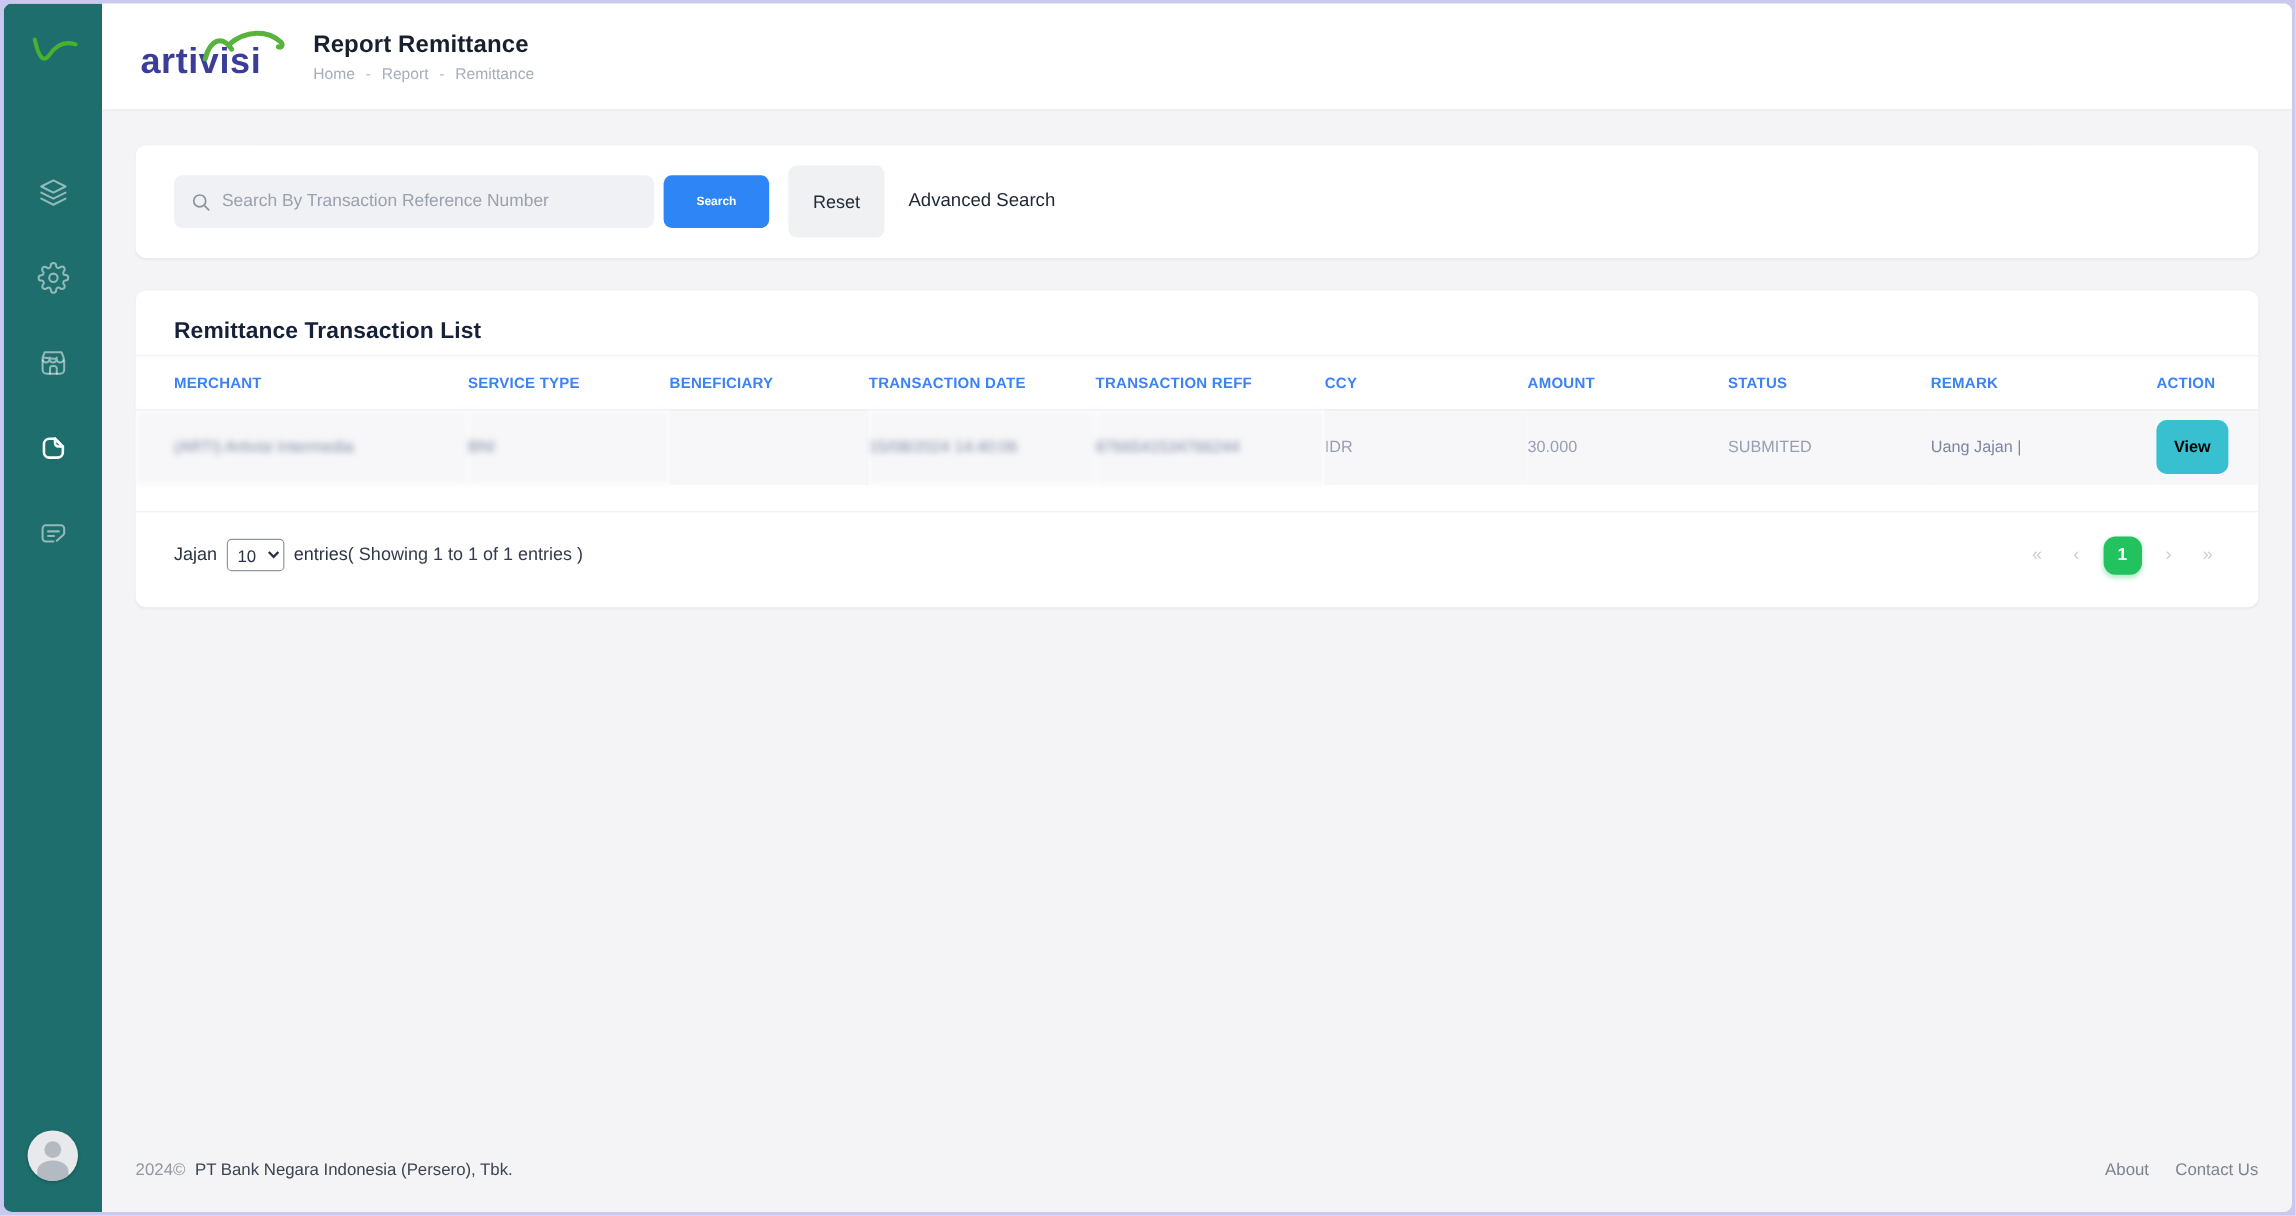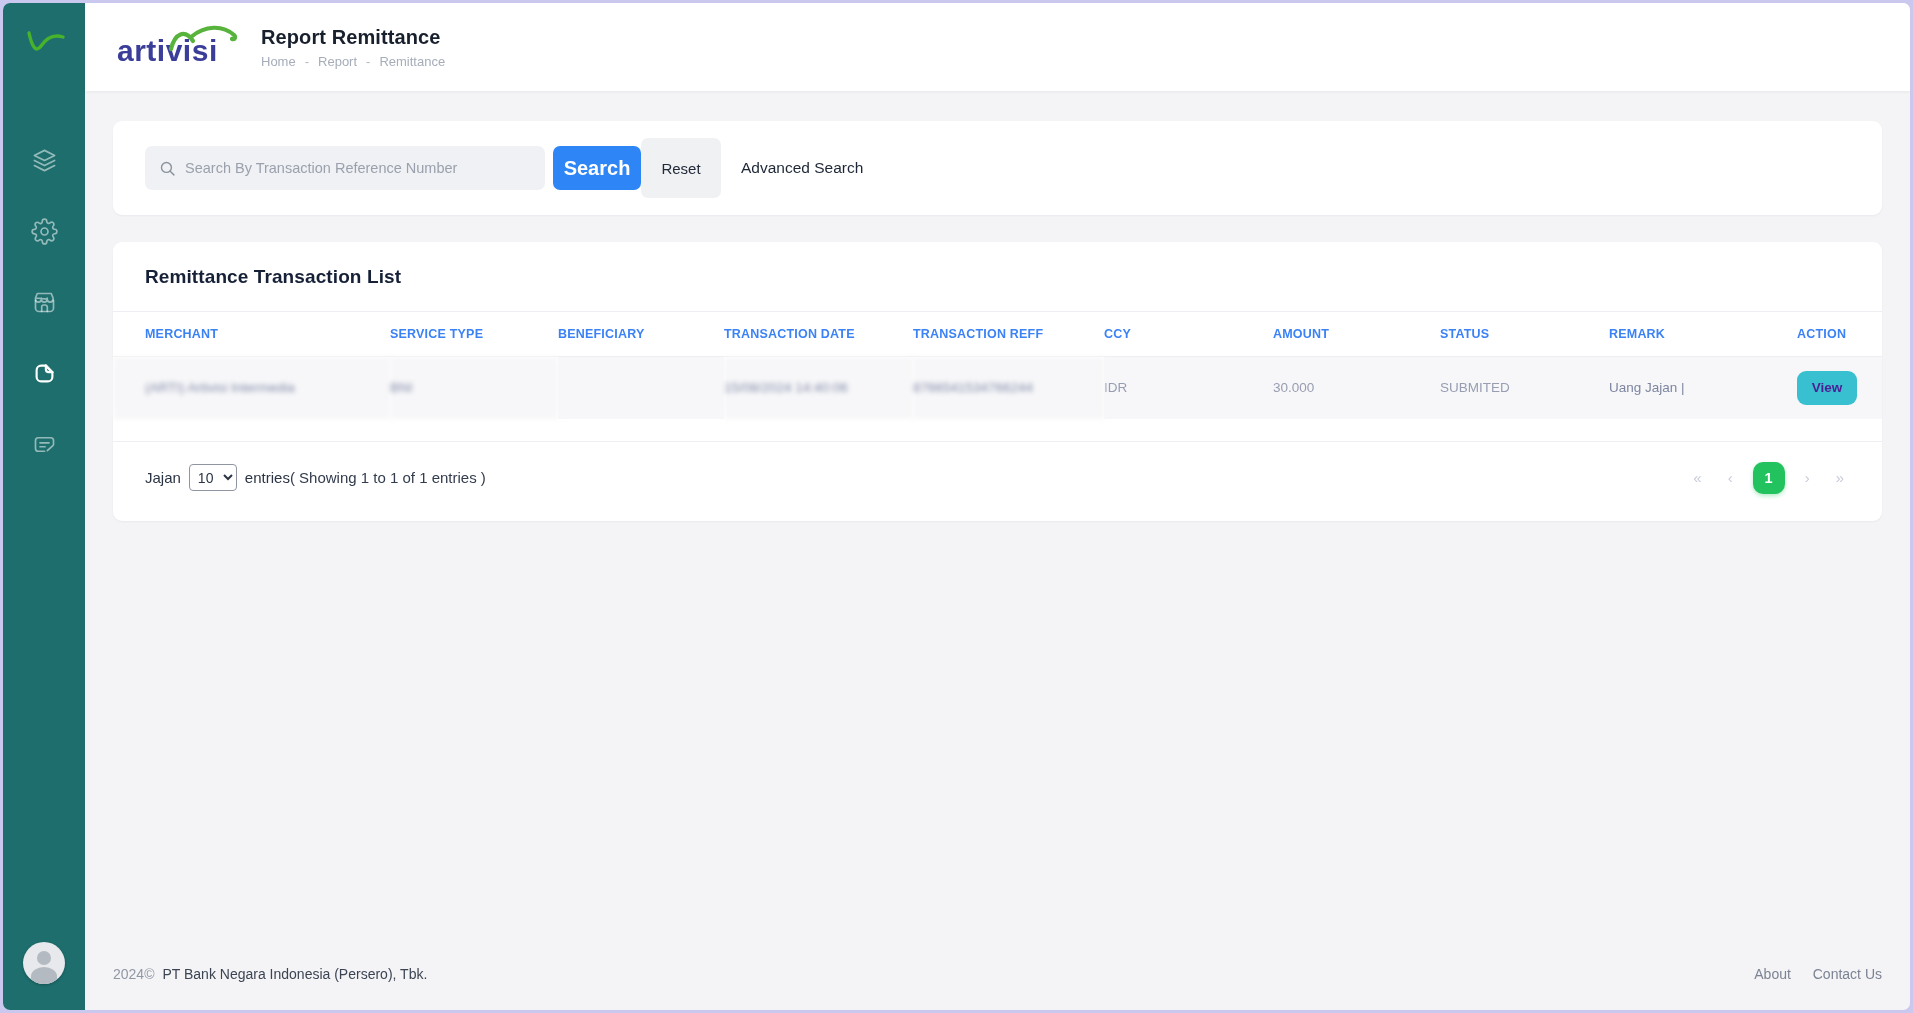--- a/index.html
+++ b/index.html
@@ -63,39 +63,39 @@
     width:400px; height:44px; background:#f0f1f4; border-radius:7px;
     display:flex; align-items:center; padding:0 14px; margin-right:8px;
   }
   .search-box svg { width:17px; height:17px; stroke:#8c939e; fill:none; stroke-width:2; stroke-linecap:round; flex:0 0 17px; margin-right:9px; }
   .search-box input {
     border:none; outline:none; background:transparent; width:100%;
     font-family:"Liberation Sans", sans-serif; font-size:14.5px; color:#3a4355;
   }
   .search-box input::placeholder { color:#9aa1ad; }
   .btn { border:none; cursor:pointer; font-family:"Liberation Sans", sans-serif; border-radius:7px; }
-  .btn-search { width:88px; height:44px; background:#2e85f6; color:#fff; font-size:20px; font-weight:bold; margin-right:0; }
+  .btn-search { width:88px; height:44px; background:#2e85f6; color:#fff; font-size:10px; font-weight:bold; margin-right:16px; }
   .btn-reset { width:80px; height:60px; background:#f0f1f3; color:#222b39; font-size:15px; }
   .adv-link { margin-left:20px; font-size:15.5px; color:#1d2735; cursor:pointer; }
 
   
   .table-card { padding-top:24px; flex:0 0 auto; }
-  .table-title { font-size:19px; font-weight:bold; color:#162037; padding:0 32px; margin-bottom:23px; letter-spacing:.1px; }
+  .table-title { font-size:19px; font-weight:bold; color:#162037; padding:0 32px; margin-bottom:8px; letter-spacing:.1px; }
   table { width:100%; border-collapse:collapse; table-layout:fixed; }
   thead th {
     text-align:left; font-size:12.5px; font-weight:bold; color:#3b82f6;
     text-transform:uppercase; letter-spacing:.2px;
     padding:15px 10px 15px 0;
     border-top:1px solid #edeff3; border-bottom:1px solid #edeff3;
   }
   th:first-child, td:first-child { padding-left:32px; }
   tbody td { background:#f7f7f9; height:62px; font-size:13.5px; color:#979eb1; padding-right:10px; }
   td.blur { filter:blur(2.6px); color:#8189a6; }
   td.remark-cell { color:#7d85a0; }
-  .btn-view { width:60px; height:34px; background:#38c0d0; color:#4c1d95; font-size:13.5px; font-weight:bold; border-radius:9px; }
+  .btn-view { width:60px; height:45px; background:#38c0d0; color:#000000; font-size:13.5px; font-weight:bold; border-radius:9px; }
   .table-bottom-line { border-top:1px solid #edeff3; margin-top:22px; }
 
   .pager-row { display:flex; align-items:center; justify-content:space-between; padding:20px 32px 27px 32px; }
   .pager-left { display:flex; align-items:center; font-size:15px; color:#2b3444; }
   .page-size {
     margin:0 8px; height:27px; min-width:48px;
     font-family:"Liberation Sans", sans-serif; font-size:14px; color:#2b3444;
     border:1px solid #8f96a2; border-radius:4px; background:#fff; padding:0 4px;
   }
   .pager-summary { color:#333c4d; }

